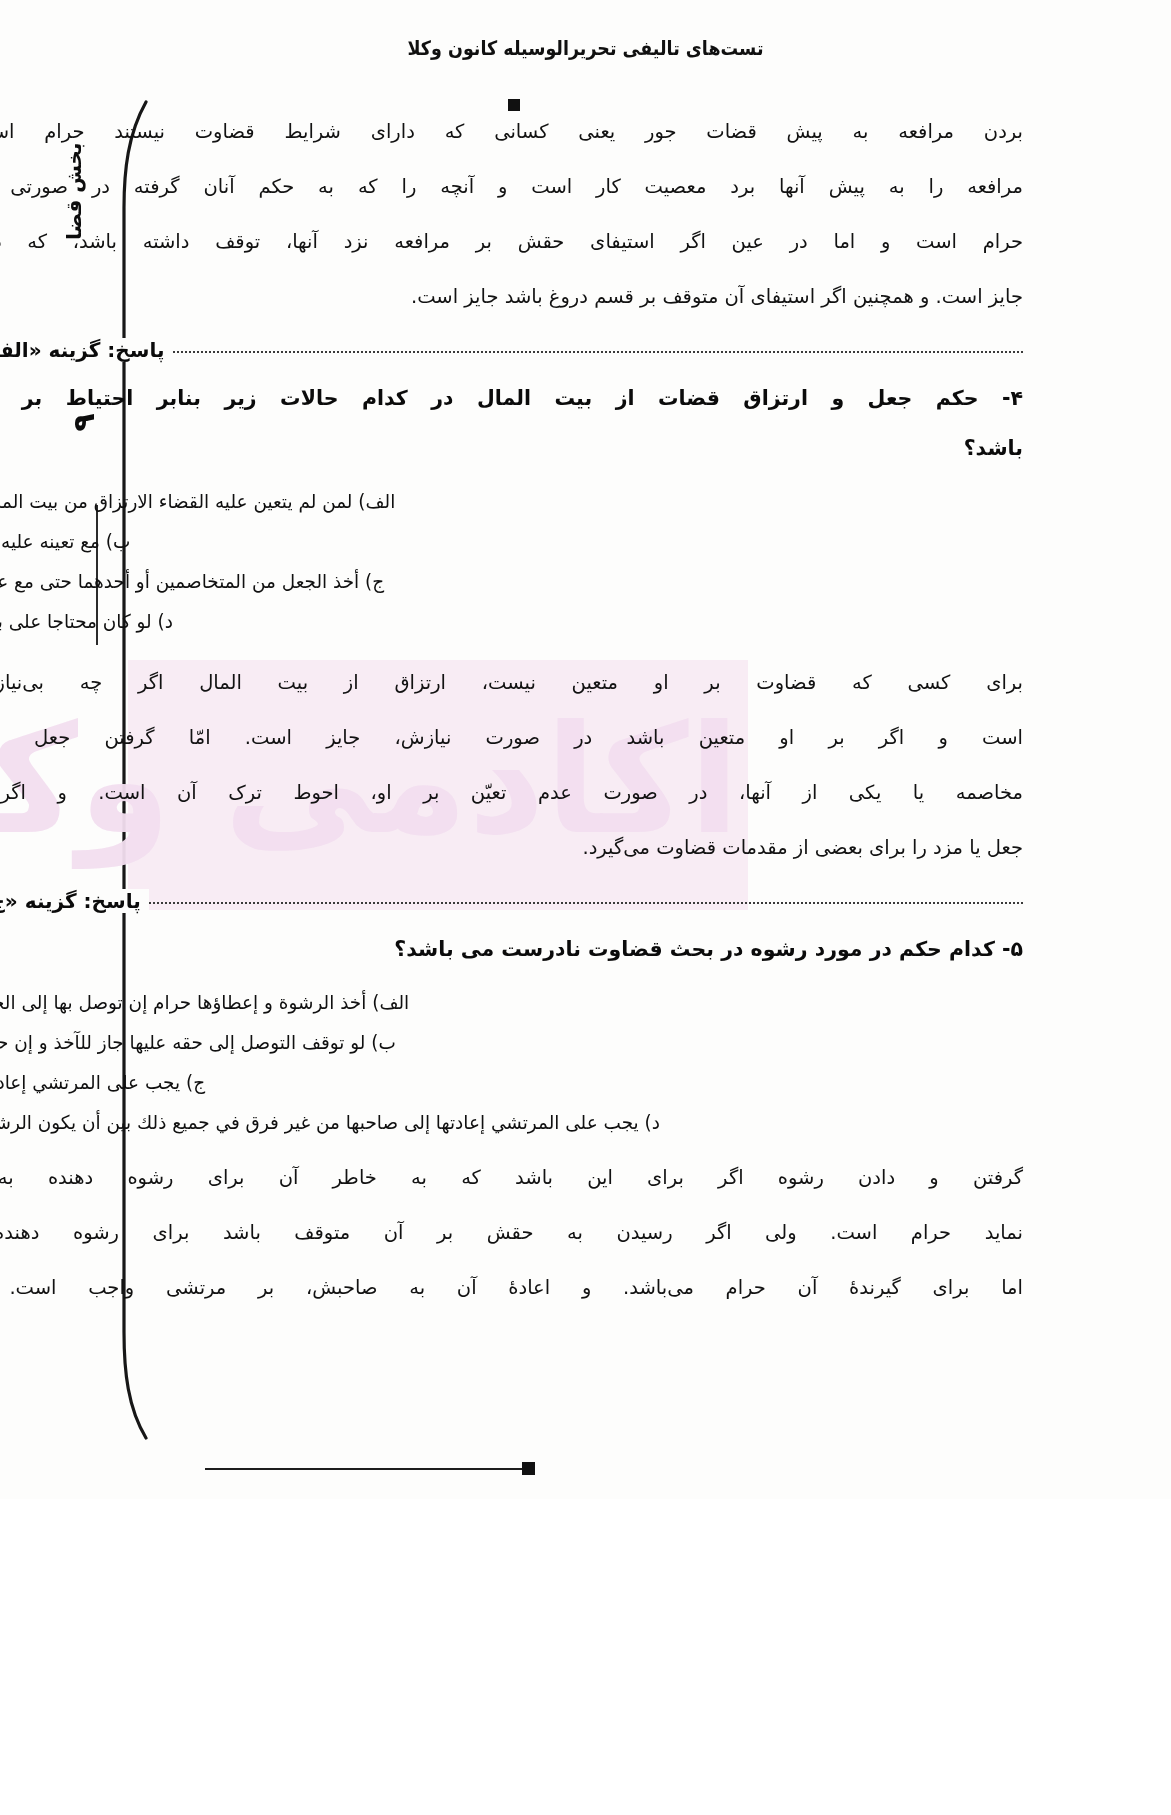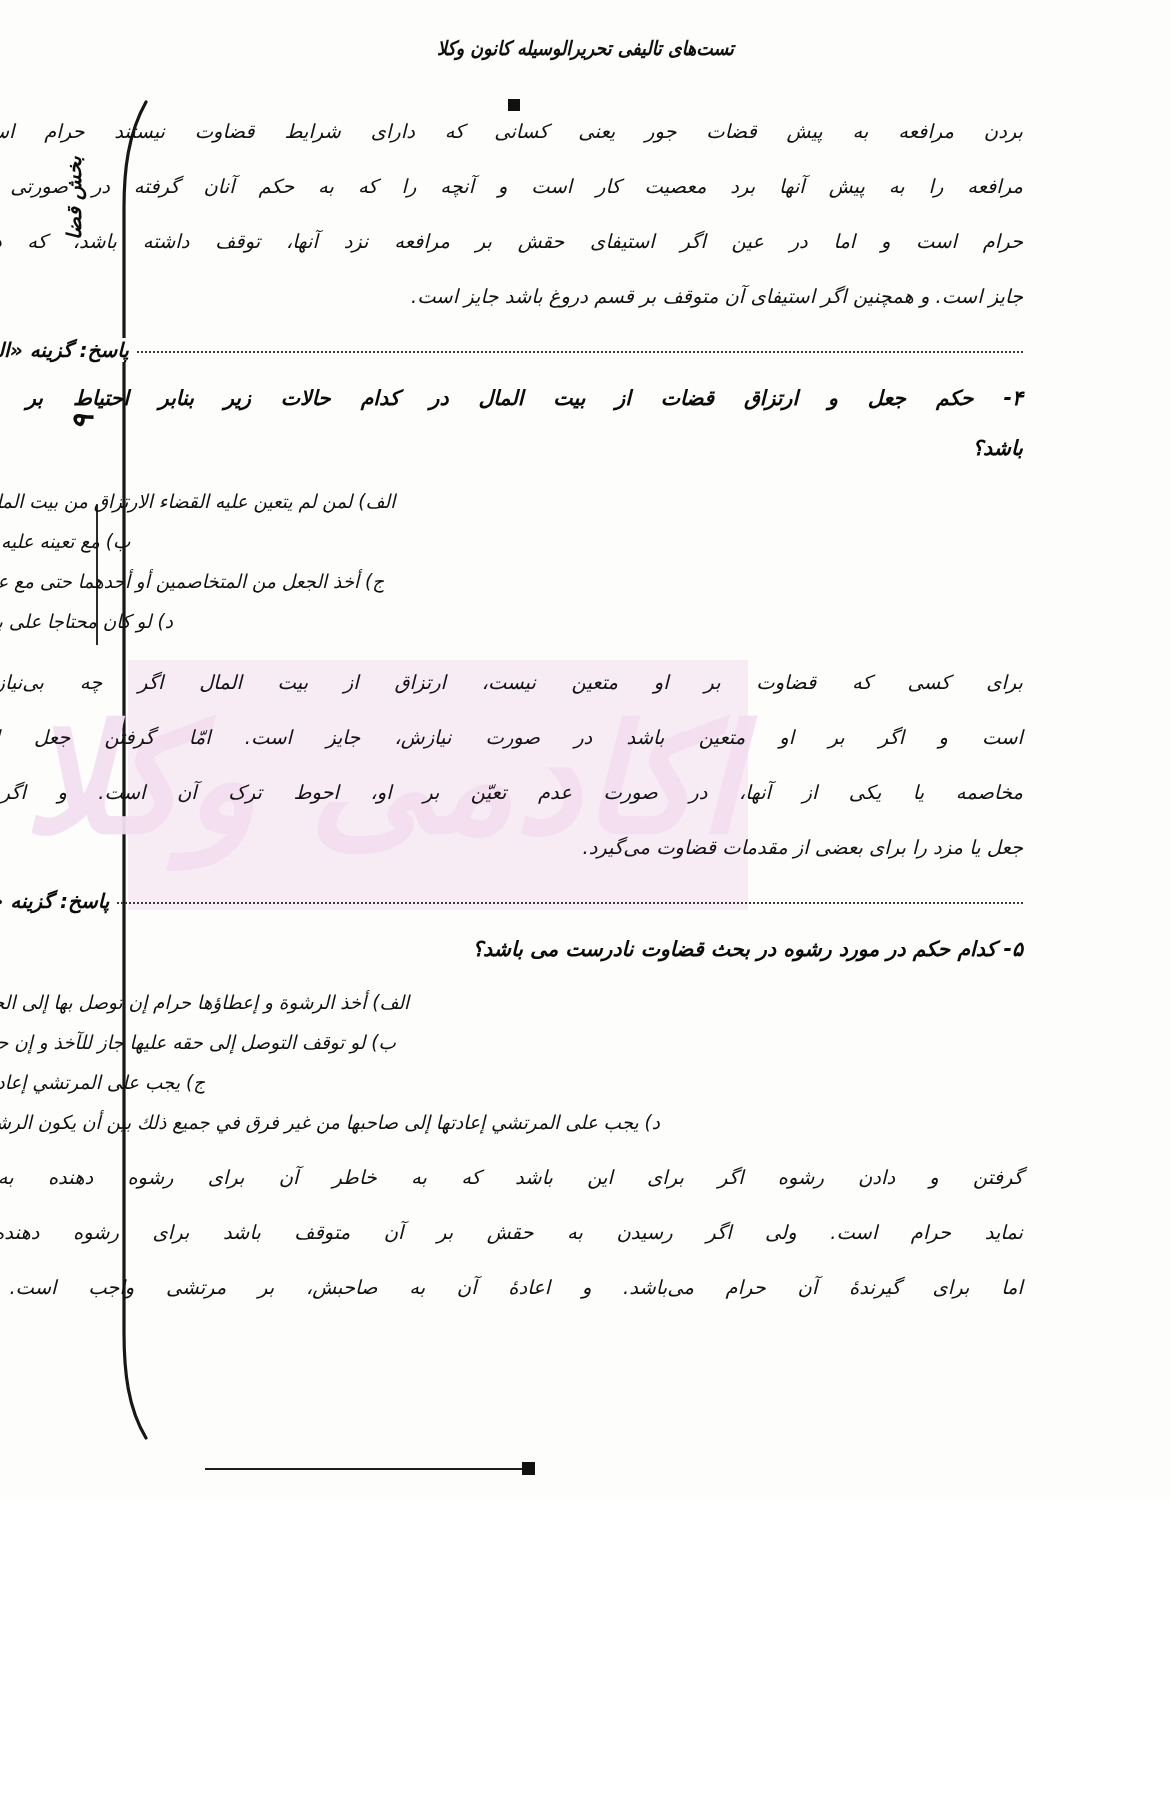--- a/index.html
+++ b/index.html
@@ -10,21 +10,20 @@
   body {
     font-family: "DejaVu Sans", "Liberation Sans", sans-serif;
   }
   .page {
     position: relative;
     width: 1171px;
     height: 1499px;
     background: #fdfdfc;
     overflow: hidden;
     box-sizing: border-box;
-    font-style: italic;
   }
 
   
   .running-header {
     position: absolute;
     top: 38px;
     left: 0;
     right: 0;
     text-align: center;
     direction: rtl;

